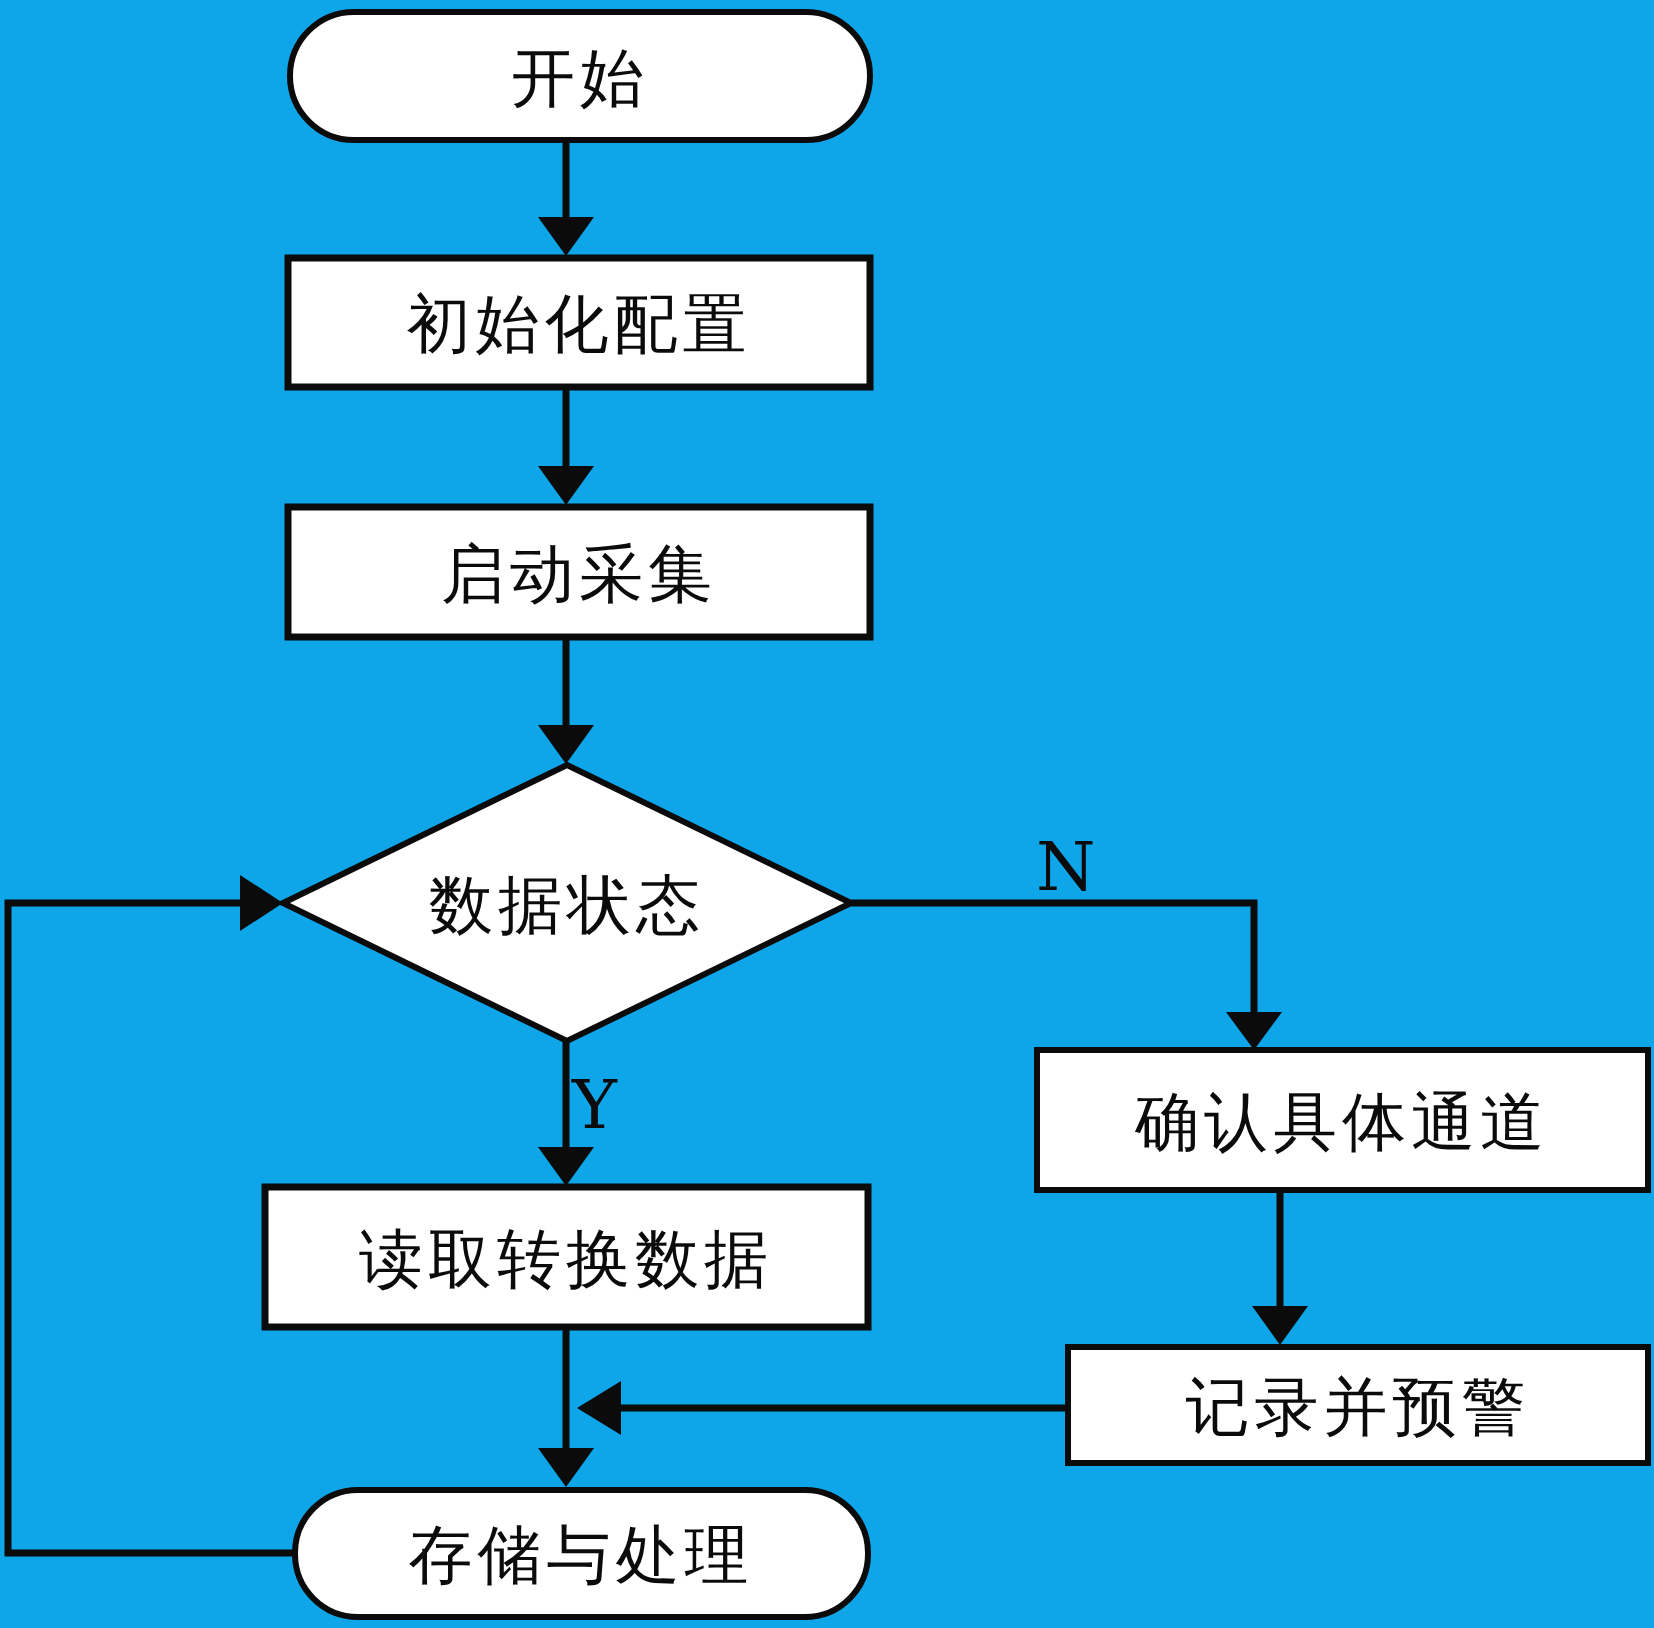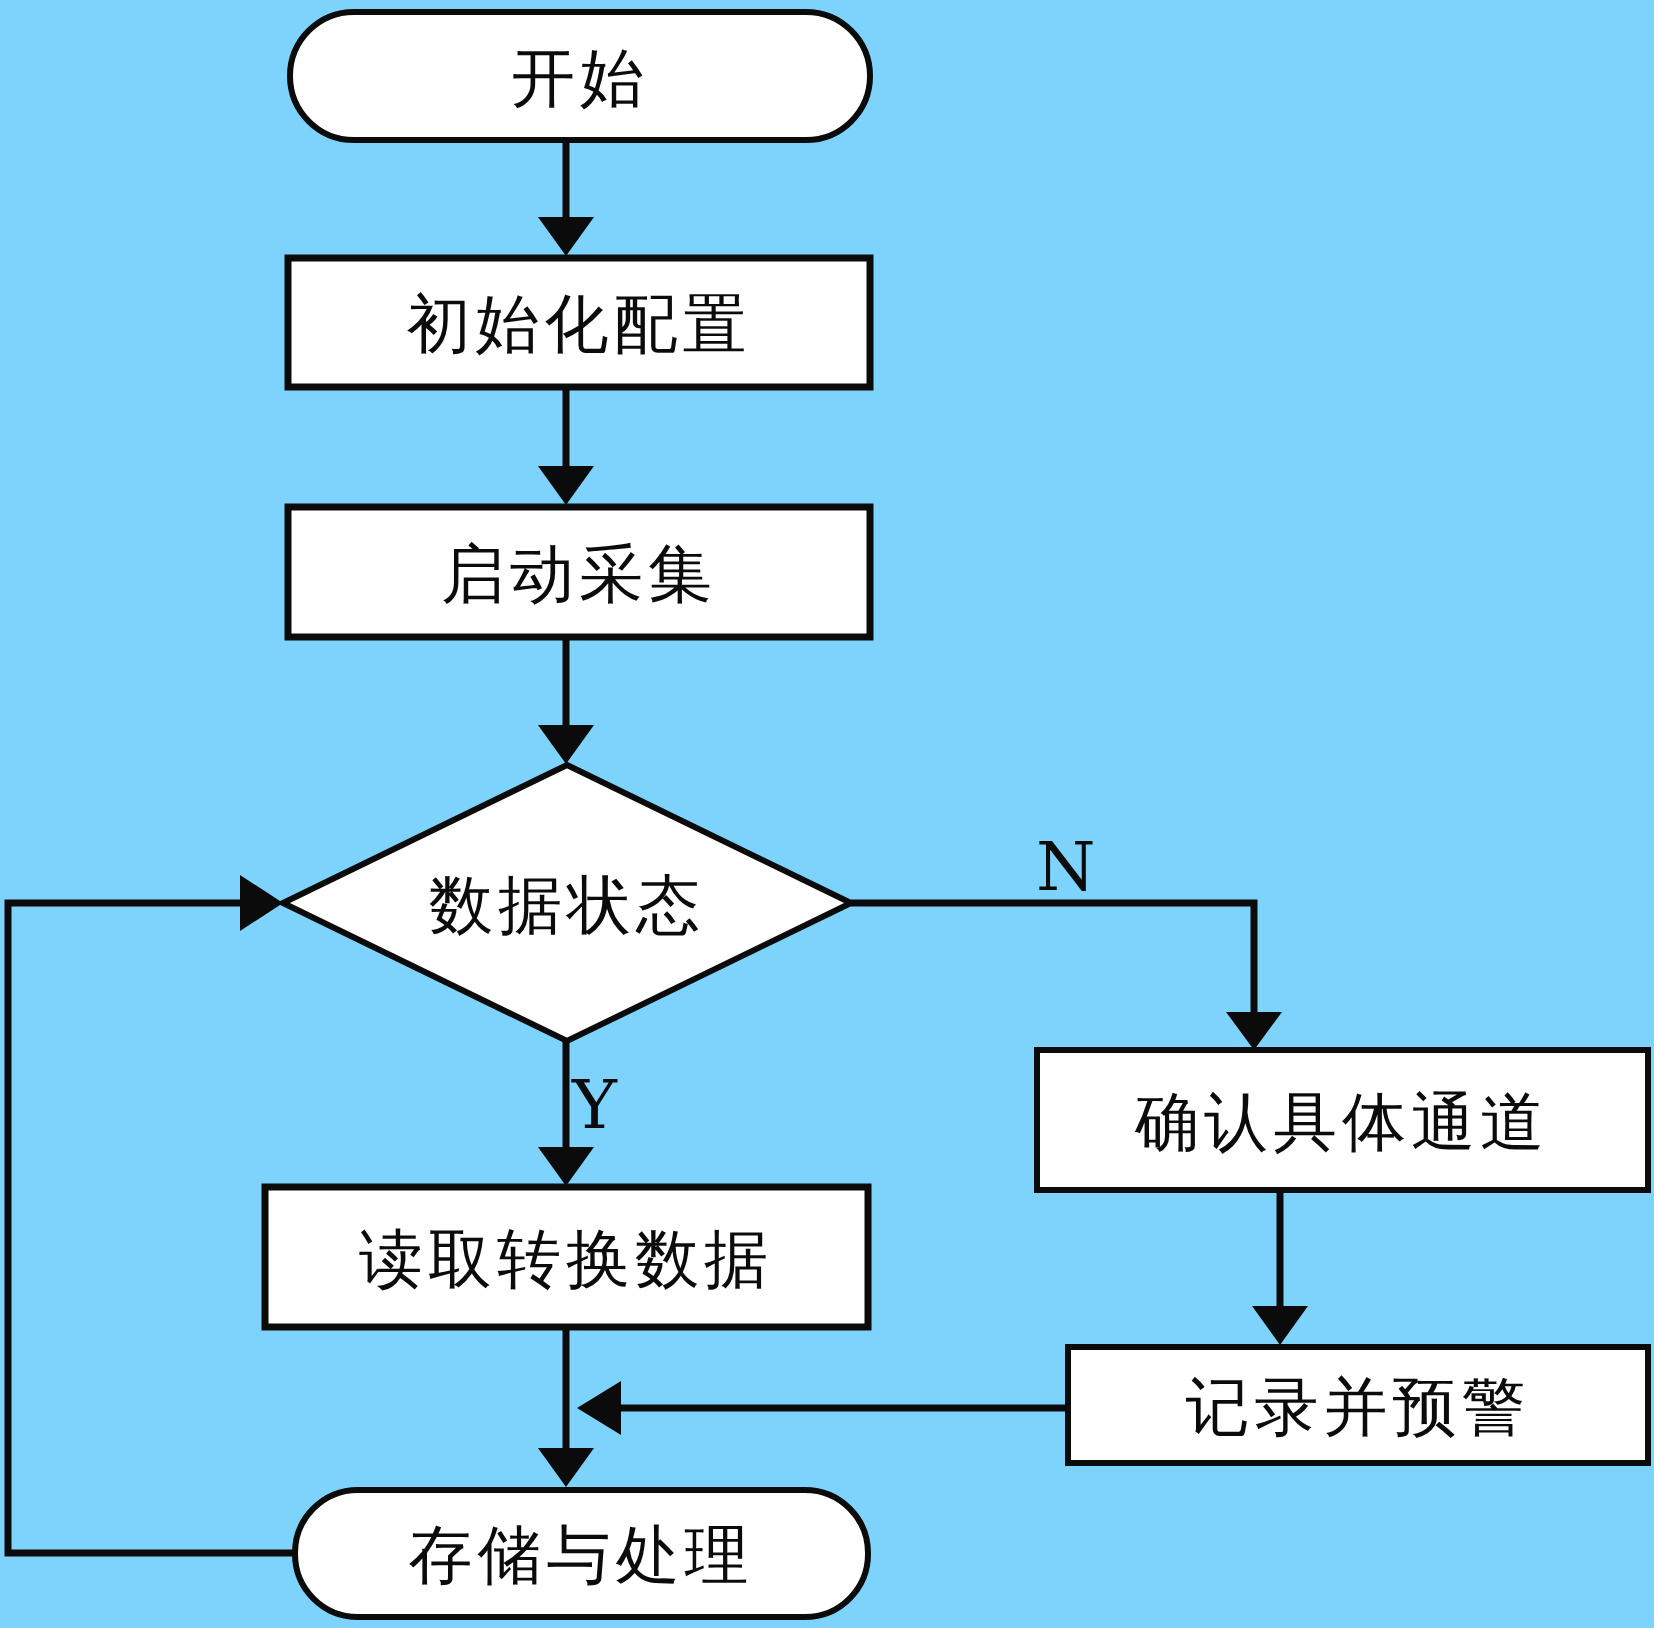--- a/index.html
+++ b/index.html
@@ -4,21 +4,21 @@
 <style>
   html, body {
     margin: 0;
     padding: 0;
     background: #ffffff;
   }
   .stage {
     position: relative;
     width: 1654px;
     height: 1628px;
-    background: #7dd3fc;
+    background: #0ea5e9;
     overflow: hidden;
   }
   svg { display: block; }
   .shape {
     fill: #ffffff;
     stroke: #0b0b0b;
     stroke-width: 6;
   }
   .shape-thick {
     fill: #ffffff;

